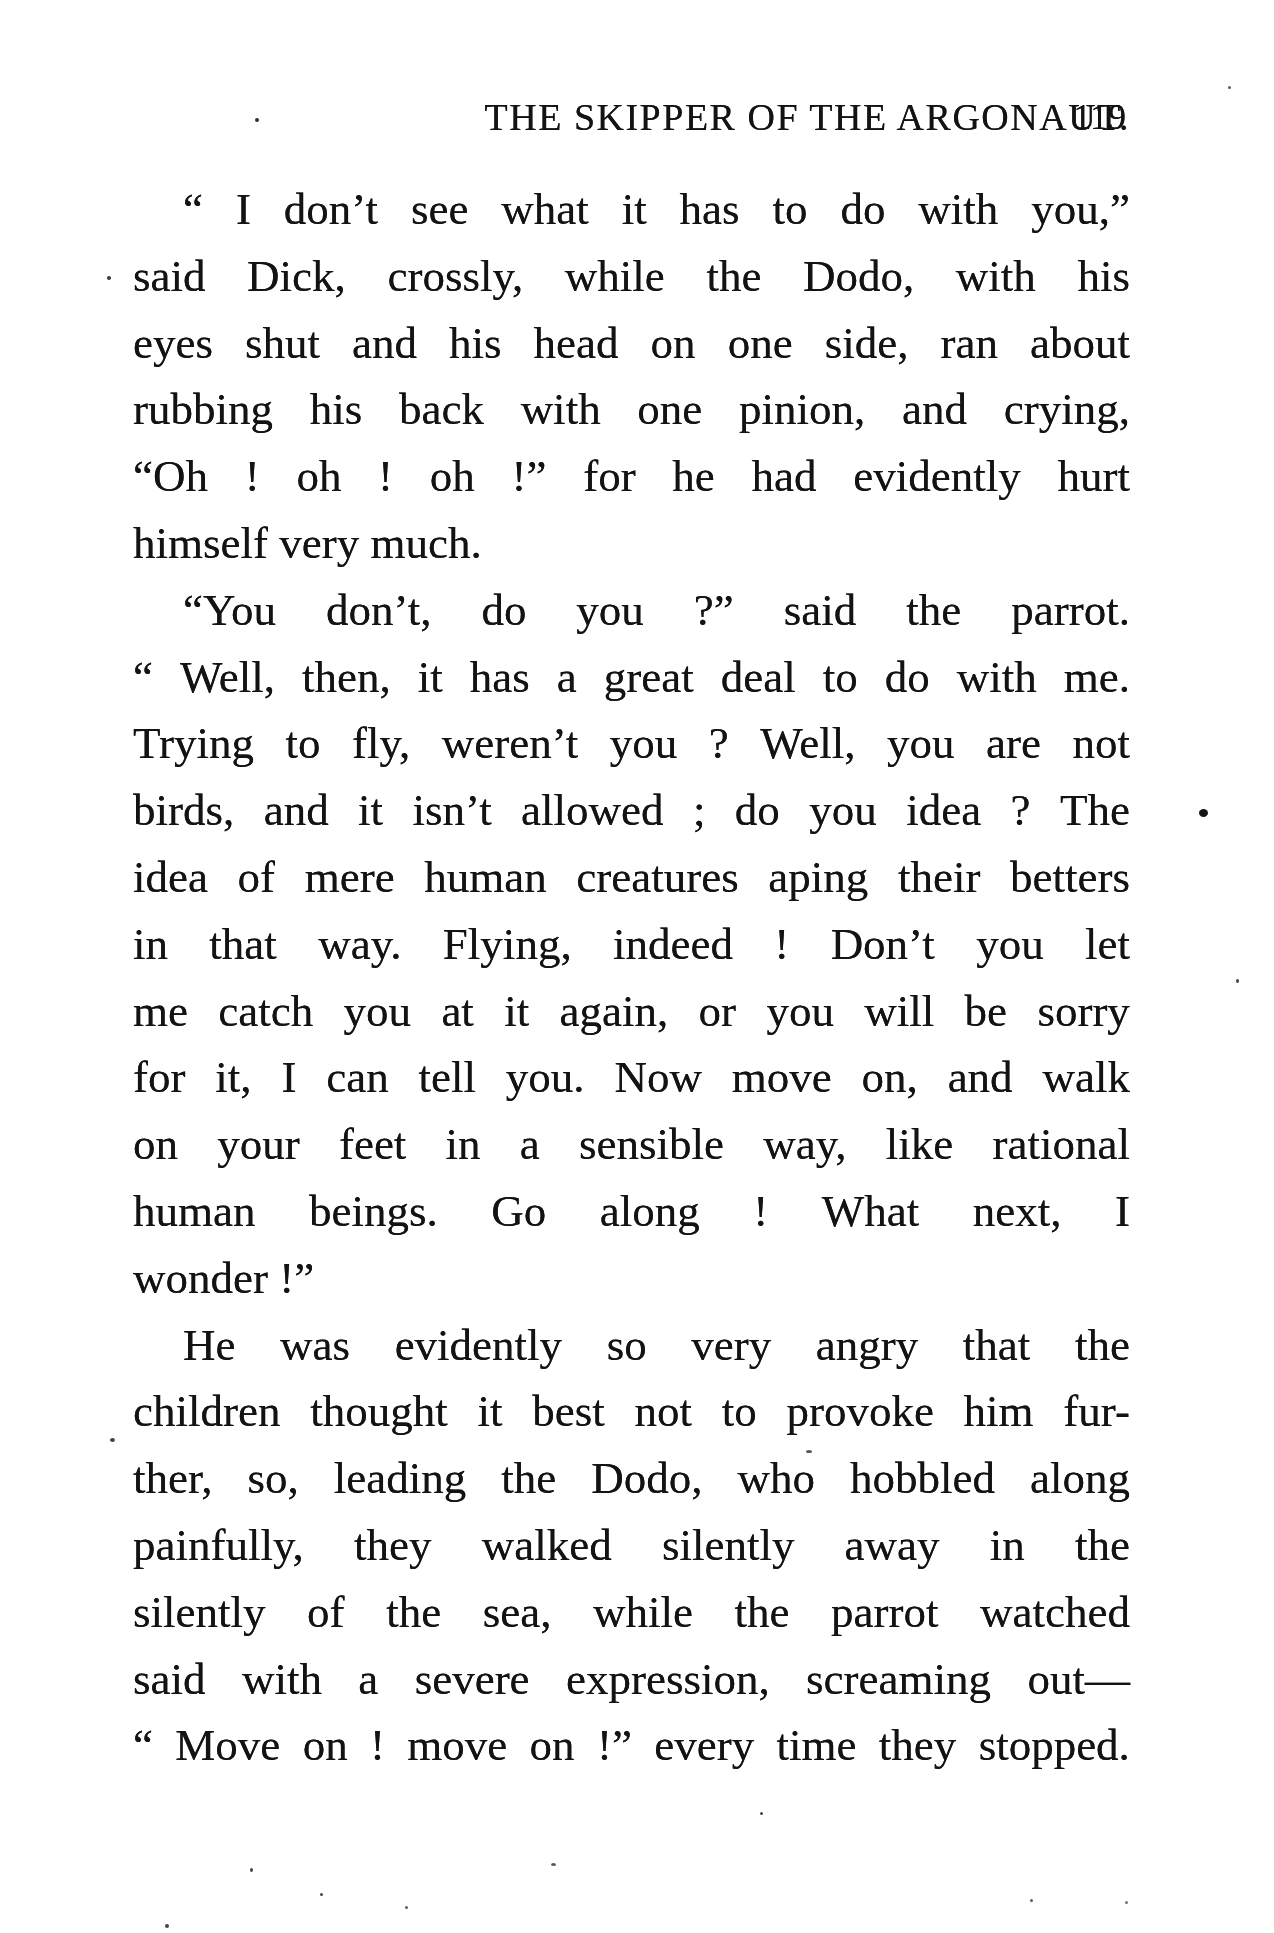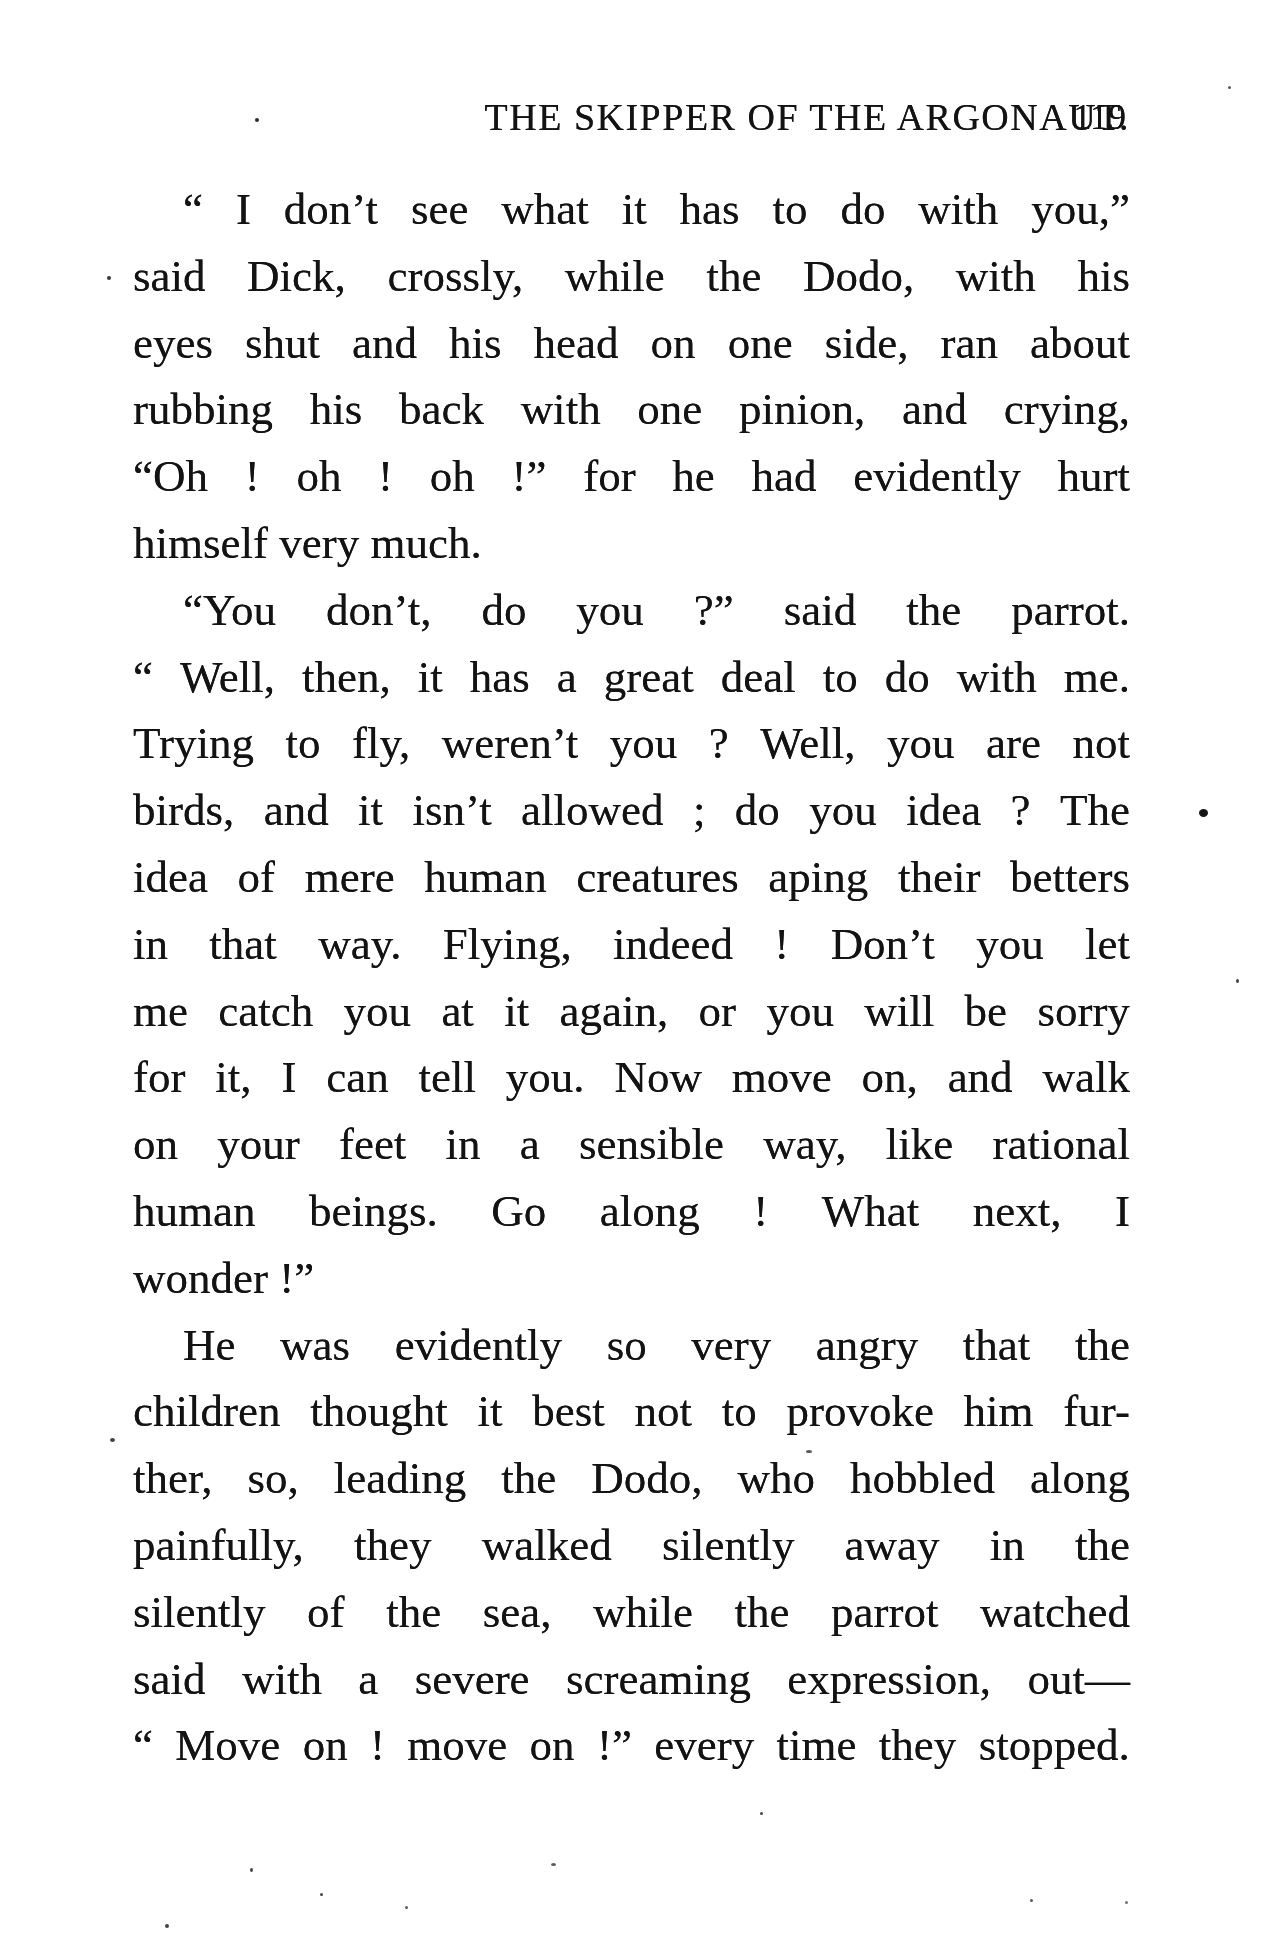--- a/index.html
+++ b/index.html
@@ -96,21 +96,21 @@
         <div class="line justify"><span>on</span><span>your</span><span>feet</span><span>in</span><span>a</span><span>sensible</span><span>way,</span><span>like</span><span>rational</span></div>
         <div class="line justify"><span>human</span><span>beings.</span><span>Go</span><span>along</span><span>!</span><span>What</span><span>next,</span><span>I</span></div>
         <div class="line">wonder !”</div>
       </div>
       <div class="paragraph">
         <div class="line justify indent"><span>He</span><span>was</span><span>evidently</span><span>so</span><span>very</span><span>angry</span><span>that</span><span>the</span></div>
         <div class="line justify"><span>children</span><span>thought</span><span>it</span><span>best</span><span>not</span><span>to</span><span>provoke</span><span>him</span><span>fur-</span></div>
         <div class="line justify"><span>ther,</span><span>so,</span><span>leading</span><span>the</span><span>Dodo,</span><span>who</span><span>hobbled</span><span>along</span></div>
         <div class="line justify"><span>painfully,</span><span>they</span><span>walked</span><span>silently</span><span>away</span><span>in</span><span>the</span></div>
         <div class="line justify"><span>silently</span><span>of</span><span>the</span><span>sea,</span><span>while</span><span>the</span><span>parrot</span><span>watched</span></div>
-        <div class="line justify"><span>said</span><span>with</span><span>a</span><span>severe</span><span>screaming</span><span>expression,</span><span>out—</span></div>
+        <div class="line justify"><span>said</span><span>with</span><span>a</span><span>severe</span><span>expression,</span><span>screaming</span><span>out—</span></div>
         <div class="line justify"><span>“</span><span>Move</span><span>on</span><span>!</span><span>move</span><span>on</span><span>!”</span><span>every</span><span>time</span><span>they</span><span>stopped.</span></div>
       </div>
     </main>
 
   <div id="speck-layer">
       <div class="speck" style="left: 255px; top: 118px; width: 4px; height: 4px; opacity: 0.9;"></div>
       <div class="speck" style="left: 1228px; top: 86px; width: 3px; height: 3px; opacity: 0.7;"></div>
       <div class="speck" style="left: 107px; top: 276px; width: 4px; height: 4px; opacity: 0.85;"></div>
       <div class="speck" style="left: 1199px; top: 809px; width: 9px; height: 8px; opacity: 1;"></div>
       <div class="speck" style="left: 1236px; top: 979px; width: 3px; height: 4px; opacity: 0.8;"></div>

